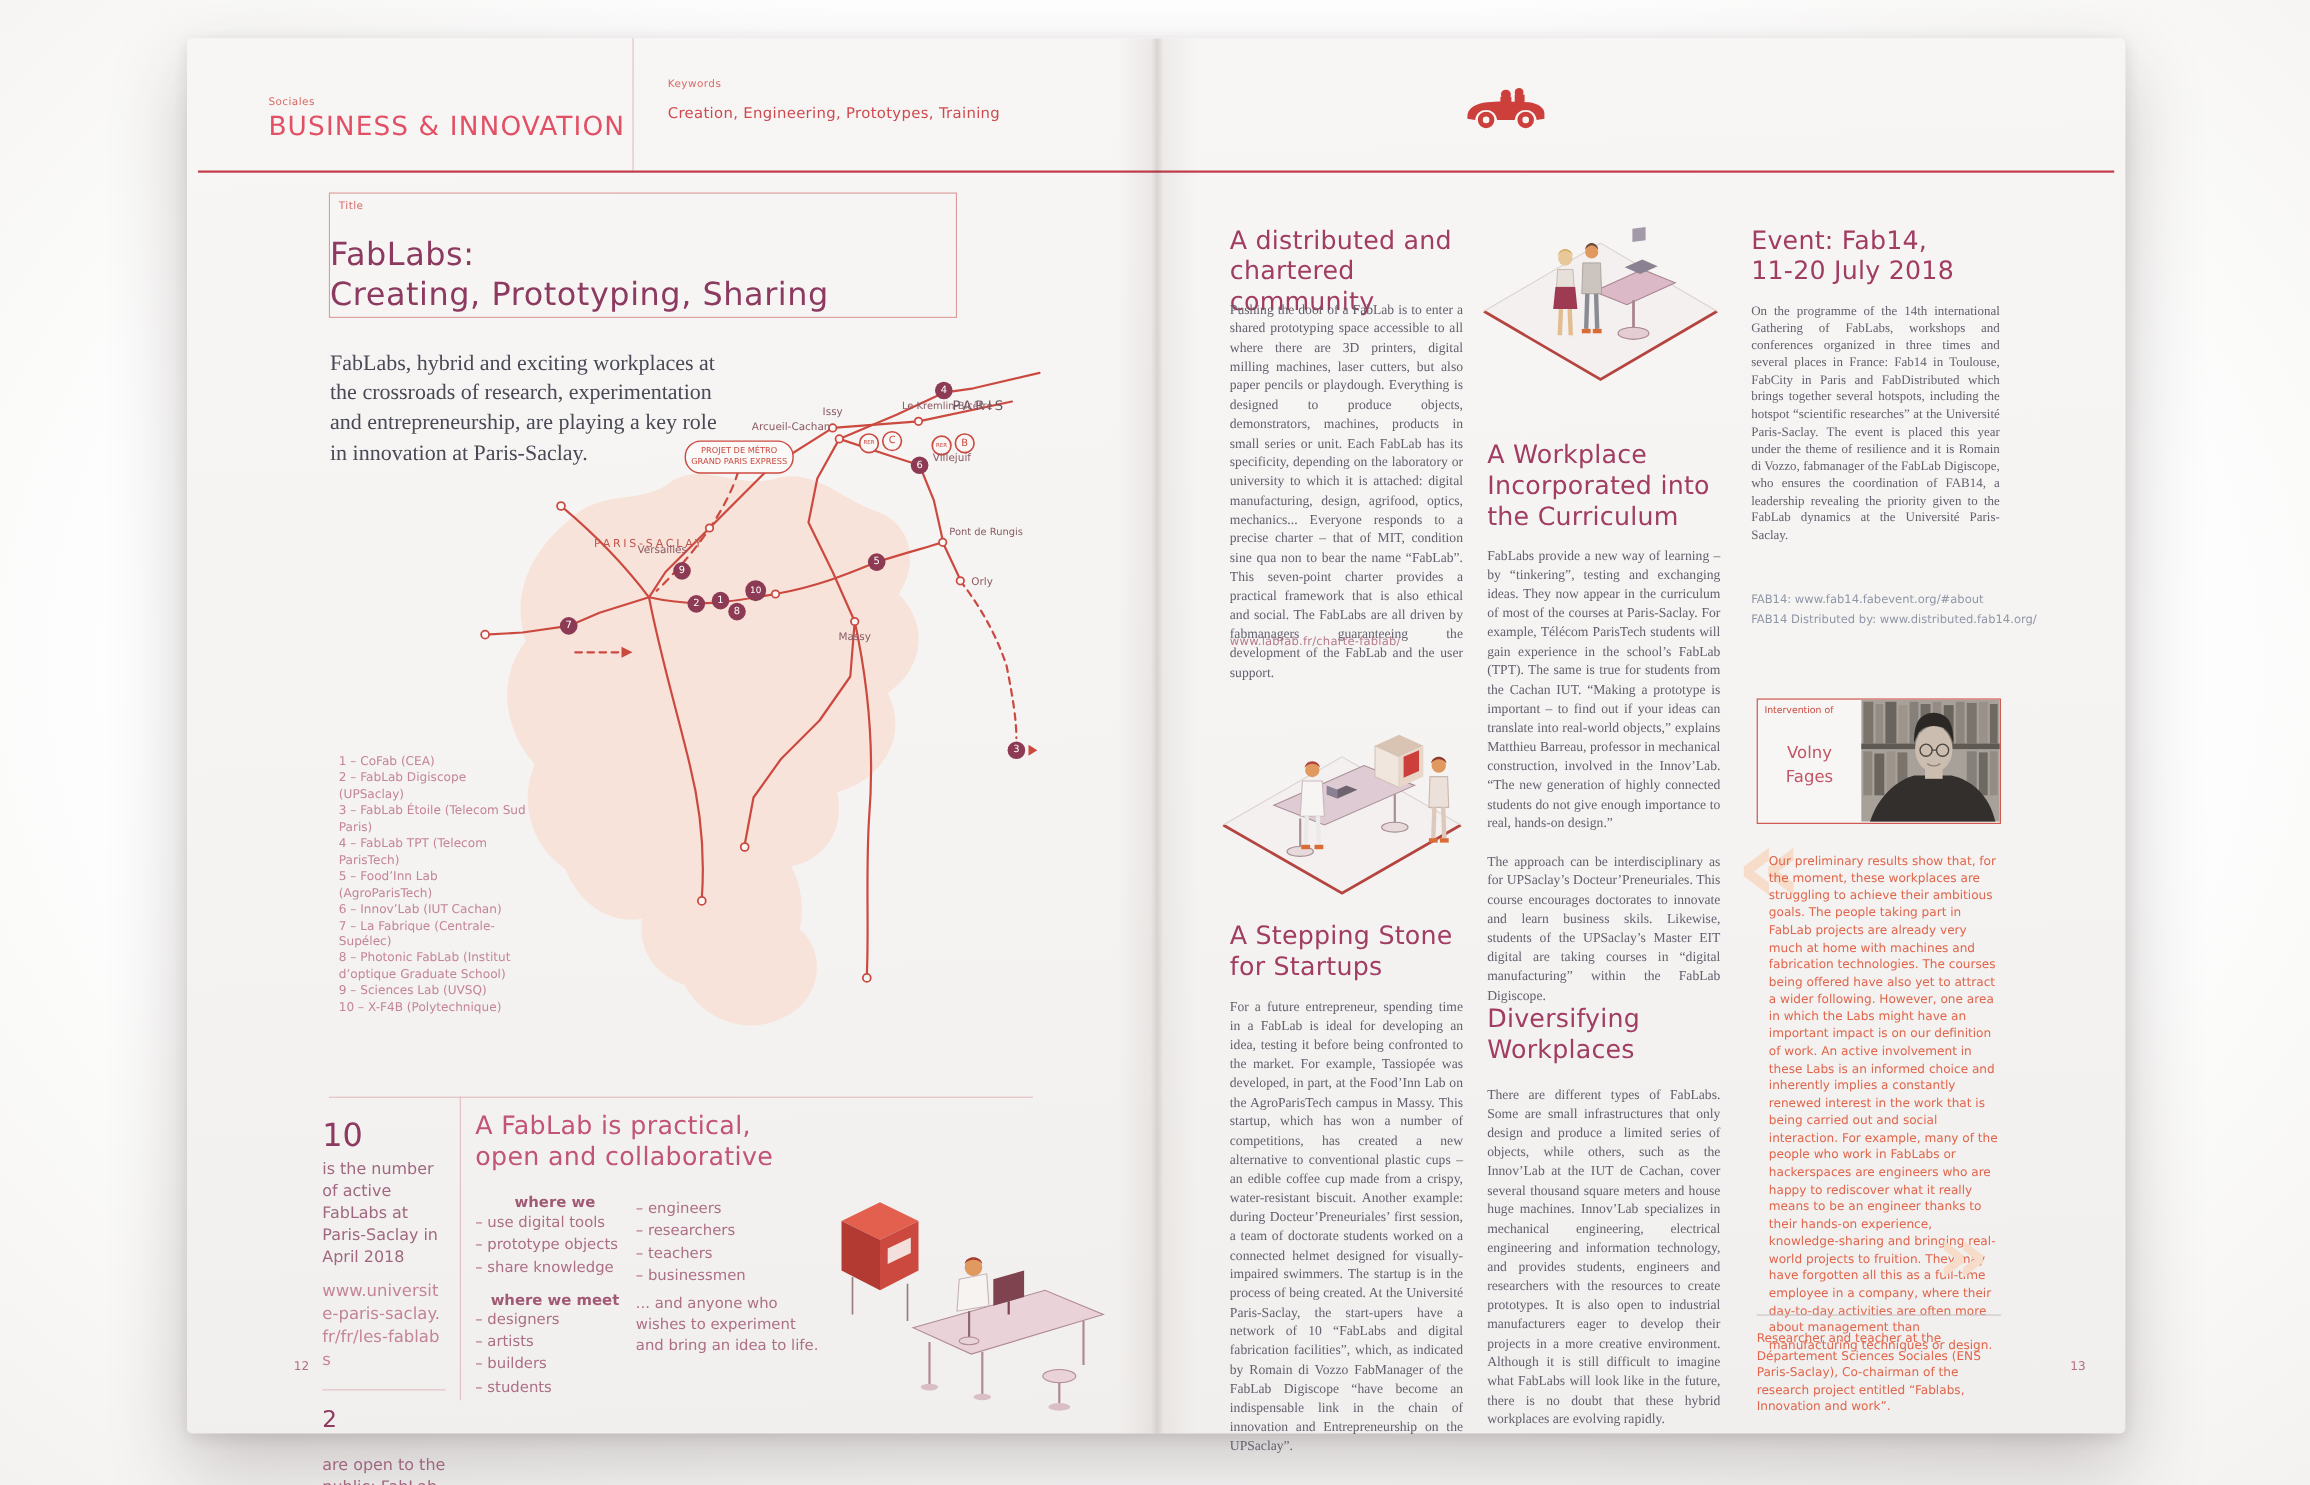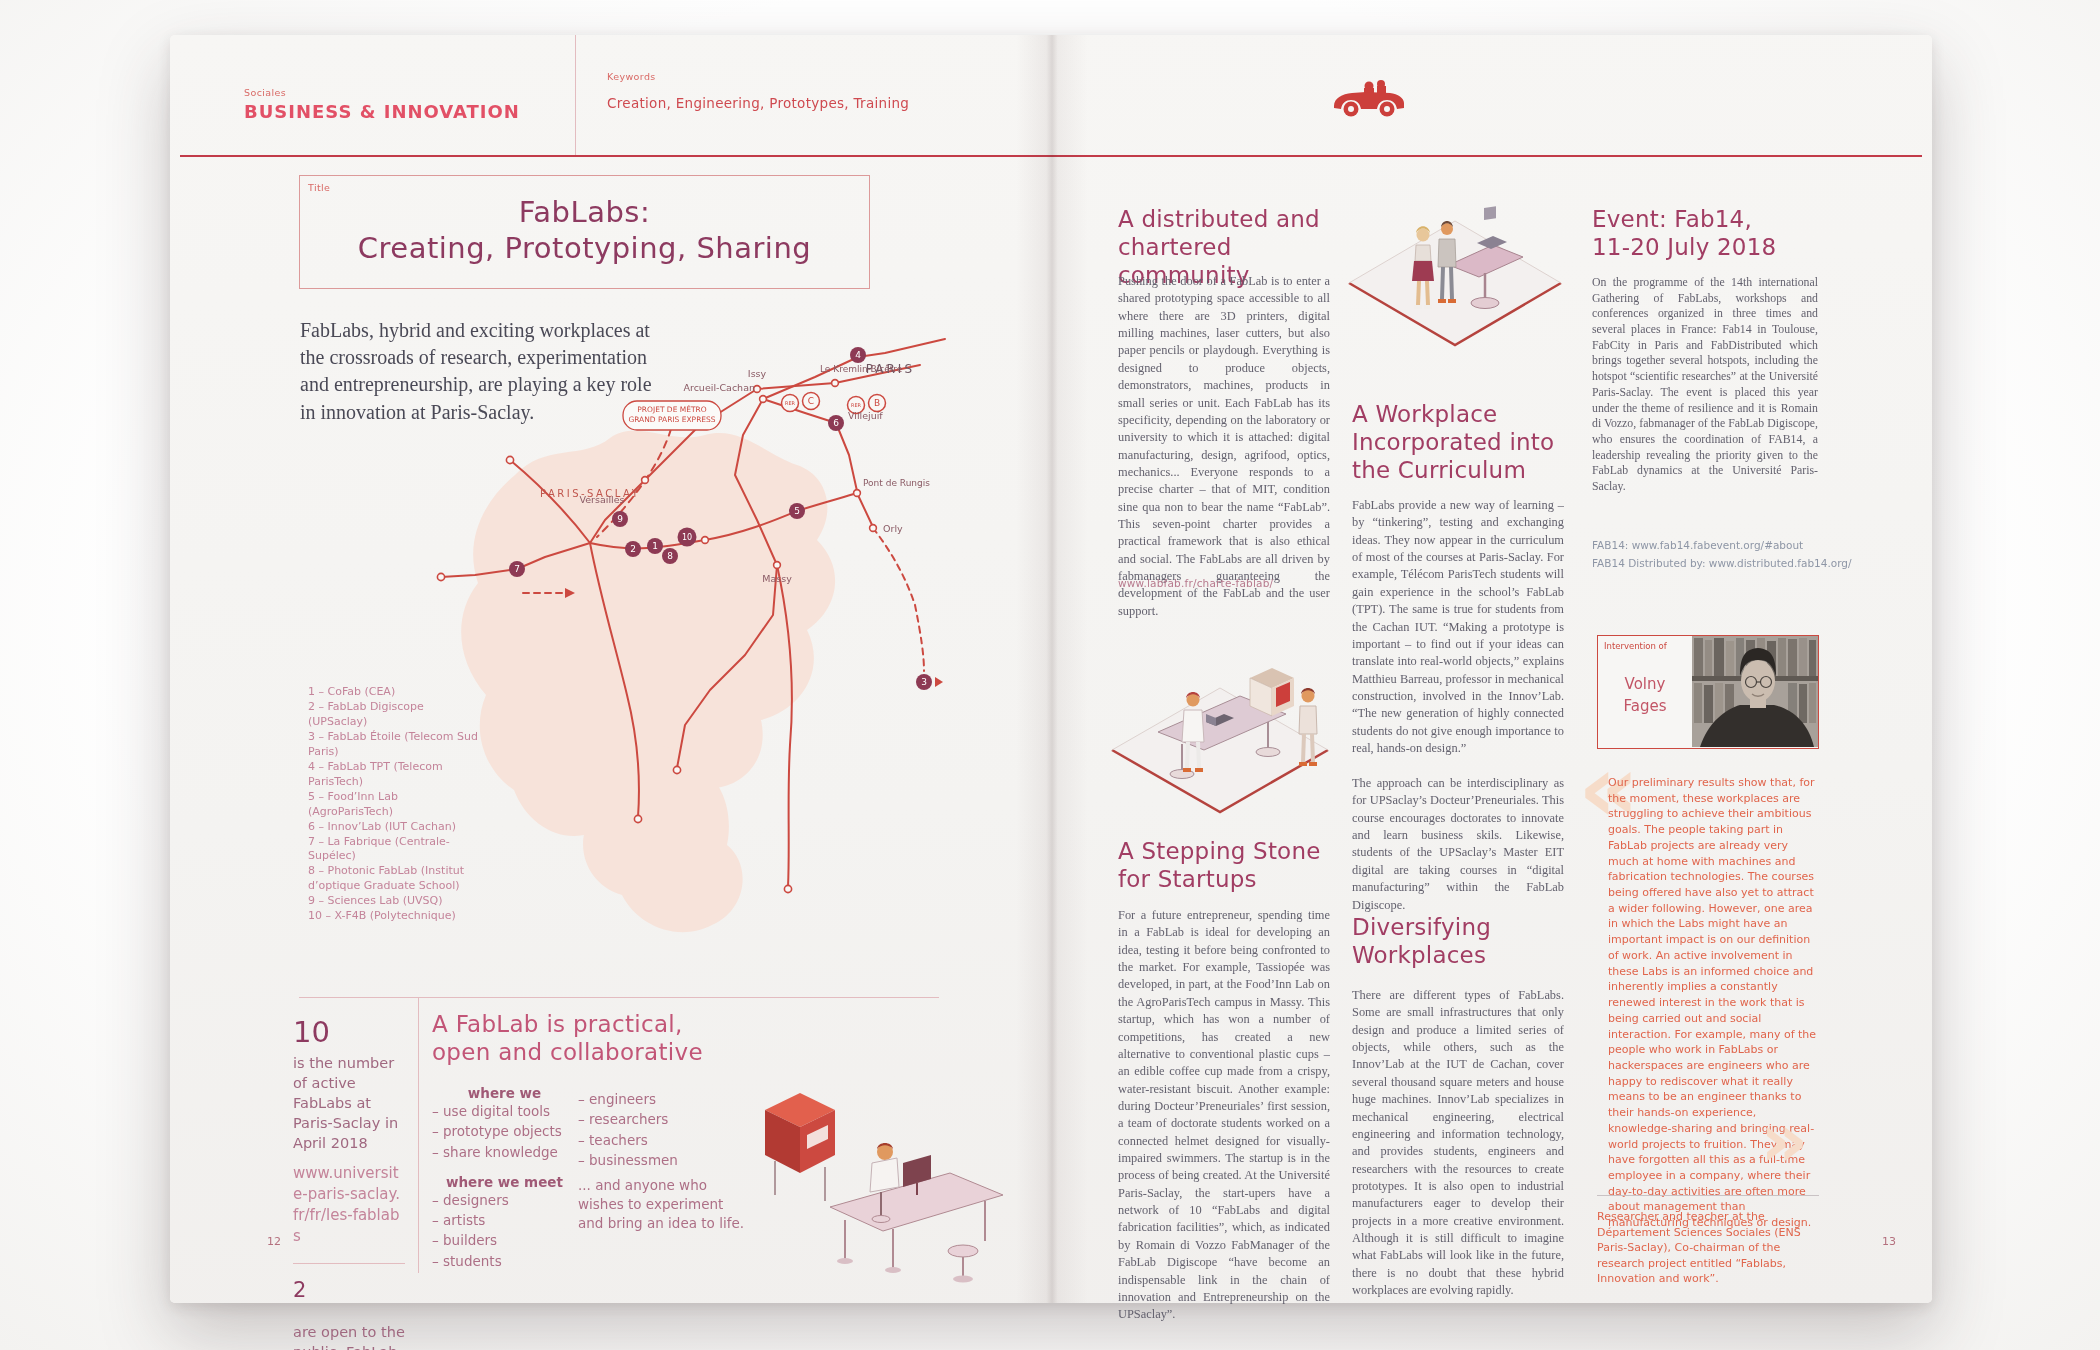--- a/index.html
+++ b/index.html
@@ -19,24 +19,24 @@
     position:absolute; left:846px; top:0; width:72px; height:100%;
     background:linear-gradient(to right, rgba(90,60,60,0) 0%, rgba(90,60,60,.07) 42%, rgba(70,45,45,.16) 50%, rgba(90,60,60,.06) 58%, rgba(90,60,60,0) 100%);
     pointer-events:none;
   }
   .abs { position:absolute; }
   .serif { font-family:"Liberation Serif", serif; }
   .tinylabel { font-size:9.5px; color:#d96a66; letter-spacing:.4px; }
   .rule-red { background:#c23b49; height:2px; }
   .rule-pink { background:#e3bcc0; height:1px; }
   .vline-pink { background:#e3bcc0; width:1px; }
-  .section-title { font-size:18px; color:#e25066; letter-spacing:1px; font-weight:bold; }
+  .section-title { font-size:24px; color:#e25066; letter-spacing:1px; font-weight:normal; }
   .keywords { font-size:13.5px; color:#cf4a50; letter-spacing:.3px; }
   .title-box { border:1px solid #dc9a9a; }
-  .main-title { color:#8d3a60; font-size:29px; letter-spacing:.5px; text-align:center; line-height:1.25; }
+  .main-title { color:#8d3a60; font-size:29px; letter-spacing:.5px; line-height:1.25;margin-top:19px; }
   .intro { font-size:20px; color:#4a4956; line-height:1.36; }
   .legend { font-size:11px; color:#c4849a; line-height:1.36; }
   .stat-num { color:#8d3a60; font-size:29px; }
   .stat-num2 { color:#8d3a60; font-size:21px; }
   .stat-text { font-size:14.5px; color:#a06880; line-height:1.38; }
   .stat-url { font-size:15px; color:#c4849a; line-height:1.4; word-break:break-all; }
   .pg-num { font-size:11px; color:#b4707e; }
   .fab-head { font-size:23px; color:#c25577; line-height:1.2; letter-spacing:.3px; }
   .list-label { font-size:13.5px; color:#a05a76; font-weight:bold;text-align:center; }
   .list-item { font-size:13.5px; color:#ad6f86; line-height:1.5; }

